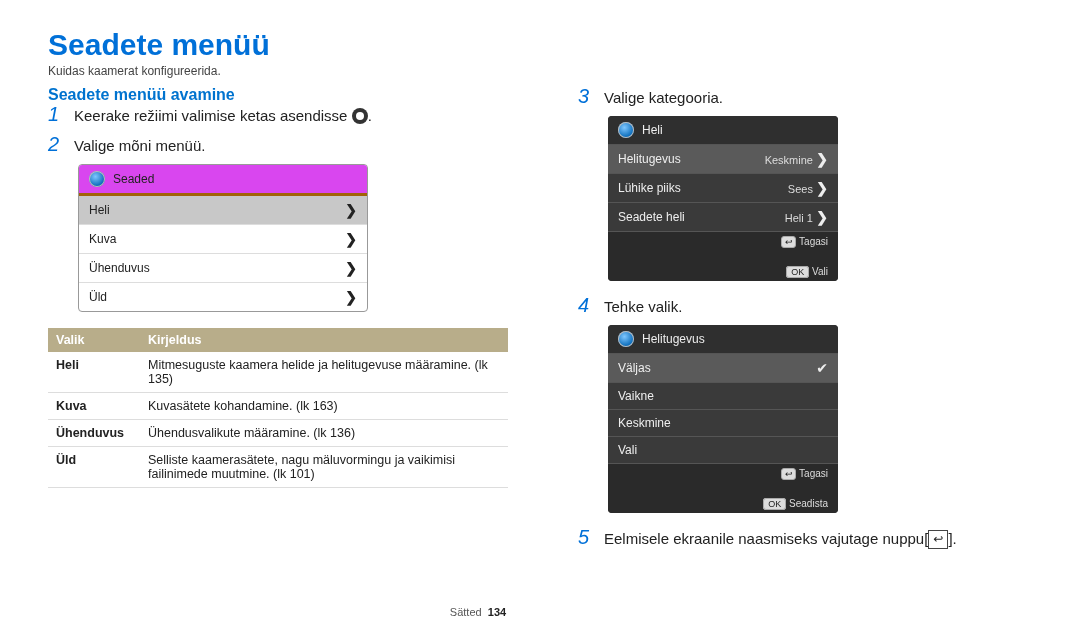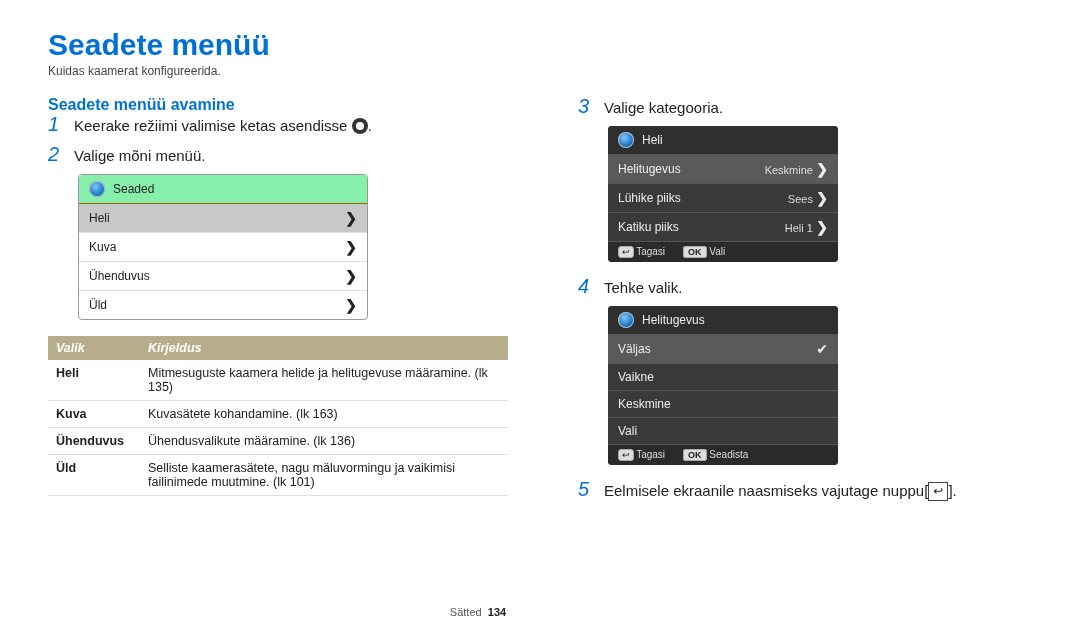--- a/index.html
+++ b/index.html
@@ -14,21 +14,21 @@
   }
   .page-title {
     color: #0070d8;
     font-size: 30px;
     font-weight: 600;
     margin-bottom: 2px;
   }
   .page-sub {
     font-size: 12px;
     color: #444;
-    margin-bottom: 18px;
+    margin-bottom: 8px;
   }
   .columns { display: flex; gap: 60px; }
   .col-left { width: 470px; }
   .col-right { width: 430px; }
   .section-title {
     color: #0073cf;
     font-weight: 600;
     font-size: 16px;
     margin-bottom: 0;
   }
@@ -72,22 +72,22 @@
     width: 290px;
     margin: 8px 0 16px 30px;
     background: #fff;
     overflow:hidden;
   }
   .cam-panel.dark { background:#3a3a3a; color:#eee; width:230px; margin:4px 0 14px 30px; border:none; }
   .cam-head {
     display:flex; align-items:center; gap:8px;
     padding:6px 10px;
     font-size:12px;
-    border-bottom:1px solid #a16207;
-    background:#86efac;
+    border-bottom:3px solid #a16207;
+    background:#d946ef;
   }
   .dark .cam-head { background:#2f2f2f; border-bottom:1px solid #555;}
   .blue-dot{
     width:16px;height:16px;border-radius:50%;
     background:radial-gradient(circle at 40% 35%, #7fc7ff, #0568b8 70%);
     box-shadow:0 0 0 1px #bbb inset;
     flex-shrink:0;
   }
   .cam-row{
     display:flex;justify-content:space-between;align-items:center;
@@ -97,46 +97,45 @@
   .cam-panel .cam-row:last-of-type{border-bottom:none;}
   .dark .cam-row{ border-bottom:1px solid #555; }
   .chev{
     font-weight:bold; font-size:14px;
   }
   .cam-row.sel{ background:#c8c8c8; }
   .dark .cam-row.sel{ background:#5a5a5a; }
   .cam-row .rval{font-size:11px;color:#444;}
   .dark .cam-row .rval{color:#ddd;}
   .cam-foot{
-    display:flex; gap:18px; align-items:flex-start;
+    display:flex; gap:18px; align-items:flex-end;
     padding:4px 10px; font-size:10px;
-    background:#2a2a2a; color:#ddd;
+    background:#2a2a2a; color:#ddd;flex-direction:column;
   }
   .pill{
     border:1px solid #aaa;border-radius:3px;
-    padding:0 4px;font-size:9px;background:#ddd;color:#222;font-weight:bold;
+    padding:0 4px;font-size:9px;background:#ddd;color:#222;
   }
   .back-arrow{
     display:inline-block;border:1px solid #aaa;border-radius:3px;
     padding:0 3px;font-size:9px;background:#ddd;color:#222;
   }
   .check{font-size:14px;}
 
   
   table.desc {
     border-collapse: collapse;
     width: 460px;
     font-size: 12.5px;
   }
   table.desc th {
     text-align:left;
     background:#b8ad8a;
     color:#fff;
     font-weight:600;
-    font-style:italic;
     padding:5px 8px;
     border:none;
   }
   table.desc td {
     padding:6px 8px;
     vertical-align:top;
     border-bottom:1px solid #ddd;
   }
   table.desc tr:last-child td{border-bottom:1px solid #ddd;}
   table.desc td.k { font-weight:600; width:92px;}
@@ -244,21 +243,21 @@
       </div>
       <div class="cam-row sel">
         <span>Helitugevus</span>
         <span><span class="rval">Keskmine</span> <span class="chev">❯</span></span>
       </div>
       <div class="cam-row">
         <span>Lühike piiks</span>
         <span><span class="rval">Sees</span> <span class="chev">❯</span></span>
       </div>
       <div class="cam-row">
-        <span>Katiku piiks</span>
+        <span>Seadete heli</span>
         <span><span class="rval">Heli 1</span> <span class="chev">❯</span></span>
       </div>
       <div class="cam-foot">
         <span><span class="back-arrow">↩</span> <span>Tagasi</span></span>
         <span><span class="pill">OK</span> <span>Vali</span></span>
       </div>
     </div>
 
     <div class="step">
       <div class="step-num">4</div>

